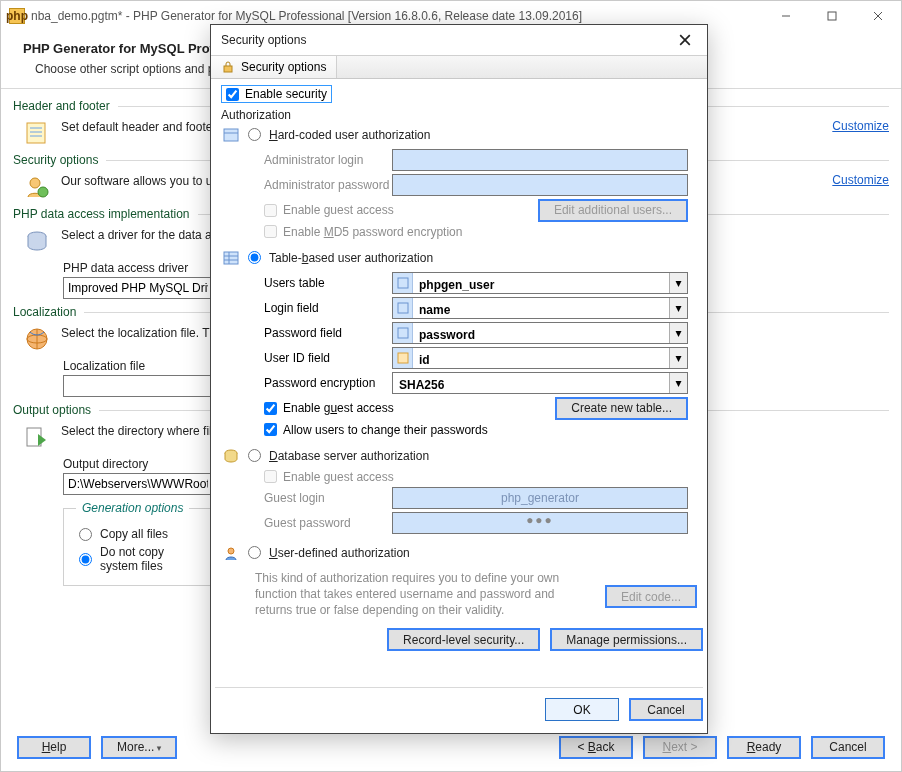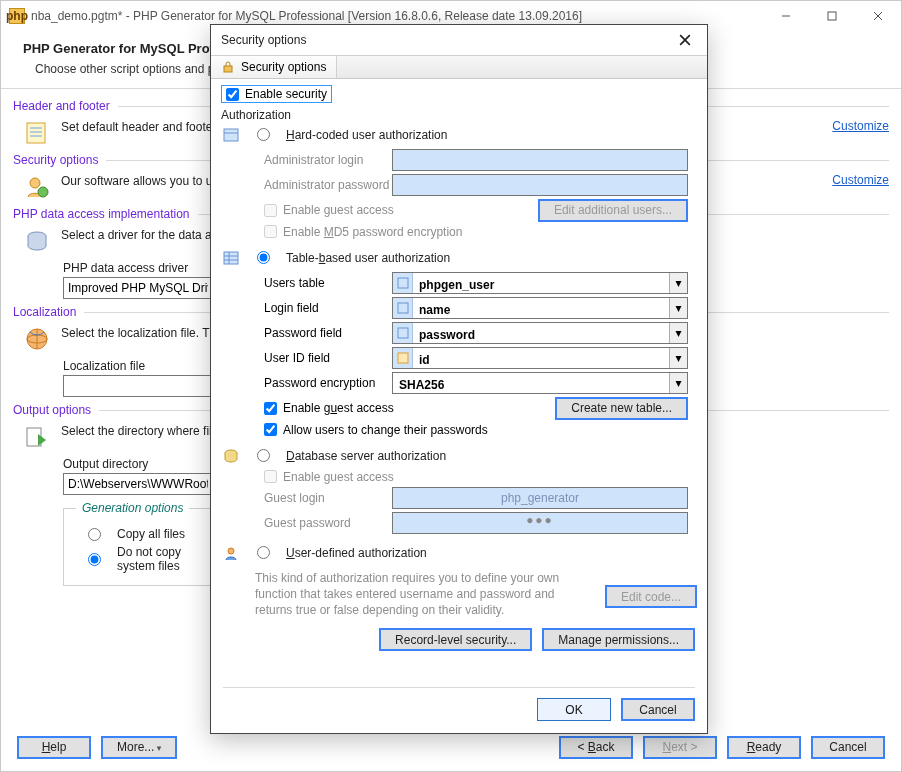--- a/index.html
+++ b/index.html
@@ -14,36 +14,36 @@
 .winbtn { width: 46px; height: 30px; display: flex; align-items: center; justify-content: center; color: #888; }
 .winbtn svg { width: 10px; height: 10px; }
 
 .pagehdr { padding: 10px 22px 4px; }
 .pagehdr h1 { font-size: 13px; font-weight: bold; color: #222; }
 .pagehdr p { margin-top: 6px; color: #333; padding-left: 12px; }
 .hr { height: 1px; background: #d9d9d9; margin: 8px 0 0; }
 
 .content { position: absolute; top: 92px; left: 12px; right: 12px; bottom: 48px; }
 
-.section-title { display: flex; align-items: center; color: #6d28d9; margin: 6px 0 6px; }
+.section-title { display: flex; align-items: center; color: #14532d; margin: 6px 0 6px; }
 .section-title .label { white-space: nowrap; }
 .section-title .line { flex: 1; height: 1px; background: #d9d9d9; margin-left: 8px; }
 
 .row { display: flex; align-items: flex-start; gap: 10px; margin: 4px 0 2px 10px; }
 .row .ricon { width: 28px; height: 28px; display: flex; align-items: center; justify-content: center; flex: none; }
 .row .rtext { flex: 1; color: #222; line-height: 1.4; }
 .row .rlink { color: #195eca; text-decoration: underline; cursor: pointer; margin-left: 12px; white-space: nowrap; }
 
 .fieldrow { display: flex; align-items: center; margin: 6px 0 2px 50px; gap: 10px; }
 .fieldrow .flabel { width: 150px; color: #222; }
 .fieldrow input[type=text] { height: 22px; border: 1px solid #767676; padding: 0 4px; background: #fff; }
 
 fieldset.gen { border: 1px solid #d0d0d0; margin: 6px 0 2px 50px; padding: 8px 12px; }
 fieldset.gen legend { padding: 0 6px; color: #0f766e; font-style: italic; }
-label.radio { display: flex; align-items: center; gap: 16px; color: #222; margin: 4px 12px; }
+label.radio { display: flex; align-items: center; gap: 8px; color: #222; margin: 4px 3px; }
 label.radio input { margin: 0; }
 
 .bottombar { position: absolute; left: 0; right: 0; bottom: 0; height: 48px; padding: 12px 16px; display: flex; align-items: center; gap: 10px; }
 .bottombar .spacer { flex: 1; }
 button.btn { height: 23px; padding: 0 14px; background: #e1e1e1; border: 2px solid #3b82f6; color: #222; cursor: pointer; min-width: 74px; }
 button.btn:disabled { color: #9a9a9a; }
 button.btn.drop::after { content: " ▾"; font-size: 9px; color: #555; }
 
 
 .modal { position: absolute; left: 210px; top: 24px; width: 498px; height: 710px; background: #fff; border: 1px solid #444; box-shadow: 0 6px 24px rgba(0,0,0,0.25); display: flex; flex-direction: column; }
@@ -68,21 +68,21 @@
 .frow .field { flex: 1; }
 .tinput { width: 100%; height: 22px; border: 1px solid #767676; padding: 0 4px; }
 .tinput.blue { background: #cfe3fb; text-align: center; }
 .combo { display: flex; width: 100%; height: 22px; border: 1px solid #767676; background: #fff; }
 .combo .cicon { width: 20px; background: #cfe3fb; border-right: 1px solid #a9c3e6; display: flex; align-items: center; justify-content: center; }
 .combo .cval { flex: 1; padding: 12px 6px; display: flex; align-items: center; font-weight: bold; }
 .combo .carrow { width: 18px; border-left: 1px solid #adadad; background: #efefef; display: flex; align-items: center; justify-content: center; }
 .chk { display: flex; align-items: center; gap: 6px; }
 .chk input { margin: 0; }
 .chk.disabled { color: #8e8e8e; }
-.modal .footer { padding: 8px 12px 12px; }
+.modal .footer { padding: 8px 4px 12px; }
 .modal .footer .row1 { display: flex; justify-content: flex-end; gap: 10px; padding-bottom: 30px; border-bottom: none; }
 .modal .footer .hr { height: 1px; background: #d9d9d9; margin: 6px 0 10px; }
 .modal .footer .row2 { display: flex; justify-content: flex-end; gap: 10px; }
 button.primary { border: 1px solid #2a72c8; background: #eaf3fe; color: #111; min-width: 74px; height: 23px; }
 .note { color: #8e8e8e; margin: 4px 0 2px 34px; max-width: 310px; line-height: 1.35; }
 .dots { letter-spacing: 2px; color: #888; }
 
 svg { display: block; }
 </style>
 </head>

